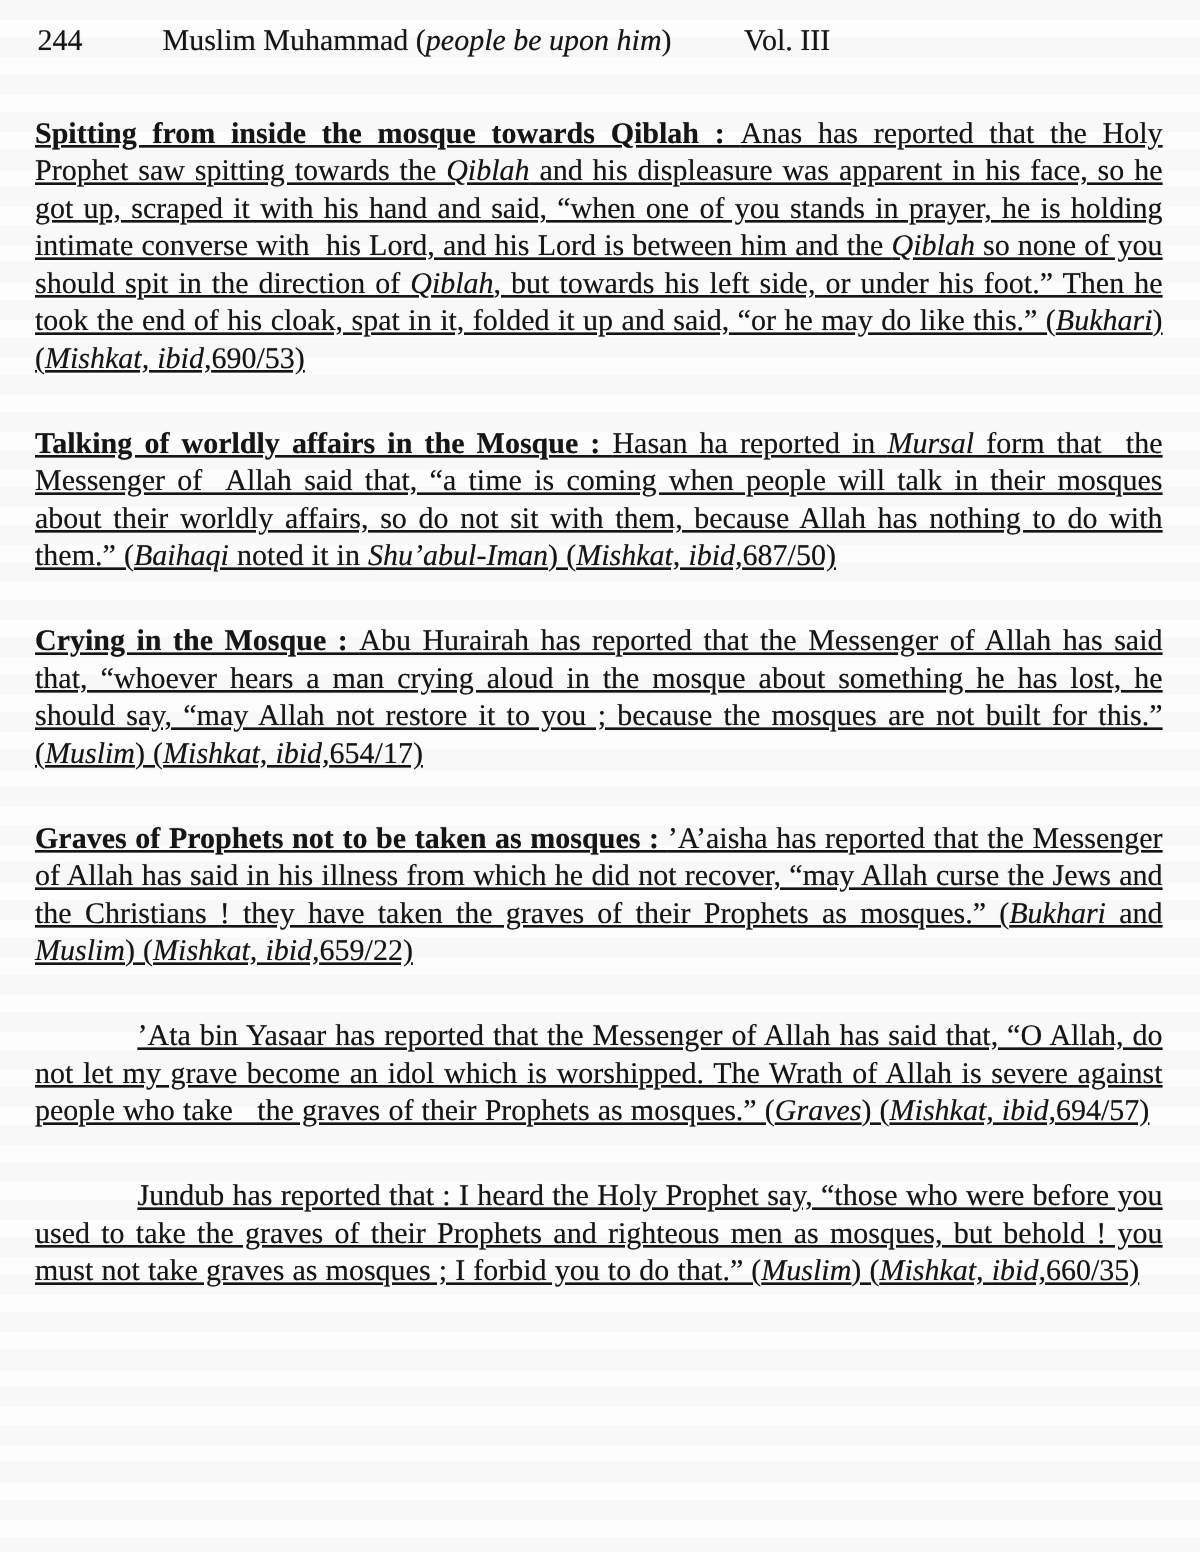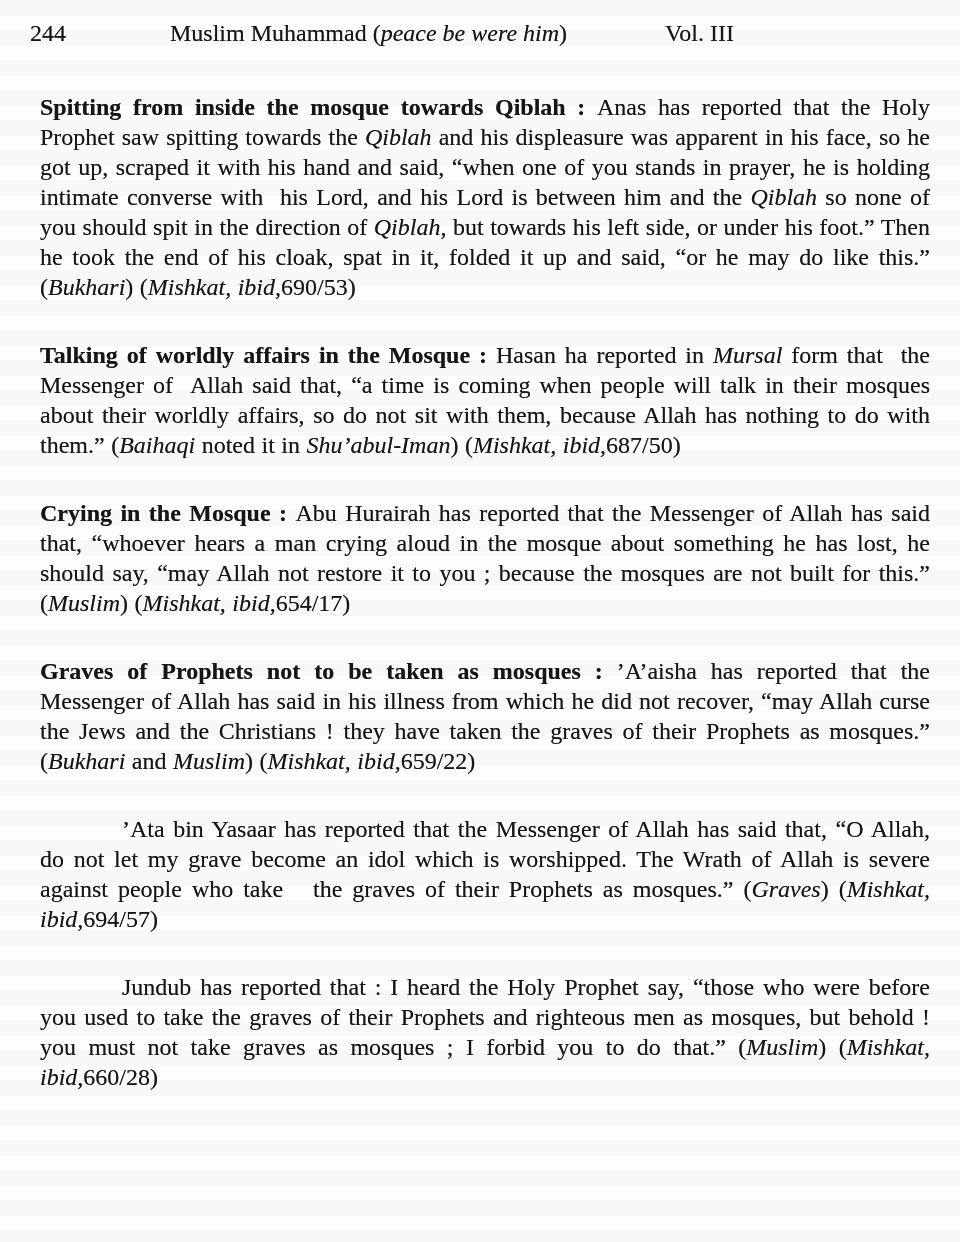--- a/index.html
+++ b/index.html
@@ -25,52 +25,52 @@
     line-height: 30px;
     overflow: hidden;
   }
   .scan-text {
     text-shadow: 0 0 0.6px rgba(20,20,20,0.55);
   }
   .header {
     display: flex;
     align-items: baseline;
     white-space: nowrap;
-    gap: 40px;
   }
   .header .pn { margin-left: 2px; }
   .header .title { margin-left: 64px; }
   .header .vol { margin-left: 58px; }
   .para {
-    margin: 38px 0 0 12px;
+    margin: 38px 0 0 0;
     text-align: justify;
     text-justify: inter-word;
     word-spacing: 0.5px;
+    text-decoration: underline;
   }
   .para.first { margin-top: 44px; }
   .para.indent { text-indent: 82px; }
   .b { font-weight: bold; }
   .i { font-style: italic; }
 </style>
 </head>
 <body>
 
 <div class="page scan-text" style="background-color: rgb(253, 253, 253); color: rgb(21, 21, 21);">
 
   <div class="header">
     <span class="pn">244</span>
-    <span class="title"><span>Muslim Muhammad (</span><span class="i">peace be were him</span><span>)</span></span>
+    <span class="title"><span>Muslim Muhammad (</span><span class="i">people be upon him</span><span>)</span></span>
     <span class="vol">Vol. III</span>
   </div>
 
   <p class="para first"><span class="b">Spitting from inside the mosque towards Qiblah : </span><span>Anas has reported that the Holy Prophet saw spitting towards the </span><span class="i">Qiblah</span><span> and his displeasure was apparent in his face, so he got up, scraped it with his hand and said, “when one of you stands in prayer, he is holding intimate converse with&nbsp; his Lord, and his Lord is between him and the </span><span class="i">Qiblah</span><span> so none of you should spit in the direction of </span><span class="i">Qiblah</span><span>, but towards his left side, or under his foot.” Then he took the end of his cloak, spat in it, folded it up and said, “or he may do like this.” (</span><span class="i">Bukhari</span><span>) (</span><span class="i">Mishkat, ibid,</span><span>690/53)</span></p>
 
   <p class="para"><span class="b">Talking of worldly affairs in the Mosque : </span><span>Hasan ha reported in </span><span class="i">Mursal</span><span> form that&nbsp; the Messenger of&nbsp; Allah said that, “a time is coming when people will talk in their mosques about their worldly affairs, so do not sit with them, because Allah has nothing to do with them.” (</span><span class="i">Baihaqi</span><span> noted it in </span><span class="i">Shu’abul-Iman</span><span>) (</span><span class="i">Mishkat, ibid,</span><span>687/50)</span></p>
 
   <p class="para"><span class="b">Crying in the Mosque : </span><span>Abu Hurairah has reported that the Messenger of Allah has said that, “whoever hears a man crying aloud in the mosque about something he has lost, he should say, “may Allah not restore it to you ; because the mosques are not built for this.” (</span><span class="i">Muslim</span><span>) (</span><span class="i">Mishkat, ibid,</span><span>654/17)</span></p>
 
   <p class="para"><span class="b">Graves of Prophets not to be taken as mosques : </span><span>’A’aisha has reported that the Messenger of Allah has said in his illness from which he did not recover, “may Allah curse the Jews and the Christians ! they have taken the graves of their Prophets as mosques.” (</span><span class="i">Bukhari</span><span> and </span><span class="i">Muslim</span><span>) (</span><span class="i">Mishkat, ibid,</span><span>659/22)</span></p>
 
   <p class="para indent"><span>’Ata bin Yasaar has reported that the Messenger of Allah has said that, “O Allah, do not let my grave become an idol which is worshipped. The Wrath of Allah is severe against people who take &nbsp;&nbsp;the graves of their Prophets as mosques.” (</span><span class="i">Graves</span><span>) (</span><span class="i">Mishkat, ibid,</span><span>694/57)</span></p>
 
-  <p class="para indent"><span>Jundub has reported that : I heard the Holy Prophet say, “those who were before you used to take the graves of their Prophets and righteous men as mosques, but behold ! you must not take graves as mosques ; I forbid you to do that.” (</span><span class="i">Muslim</span><span>) (</span><span class="i">Mishkat, ibid,</span><span>660/28)</span></p>
+  <p class="para indent"><span>Jundub has reported that : I heard the Holy Prophet say, “those who were before you used to take the graves of their Prophets and righteous men as mosques, but behold ! you must not take graves as mosques ; I forbid you to do that.” (</span><span class="i">Muslim</span><span>) (</span><span class="i">Mishkat, ibid,</span><span>660/35)</span></p>
 
 </div>
 
 </body></html>

